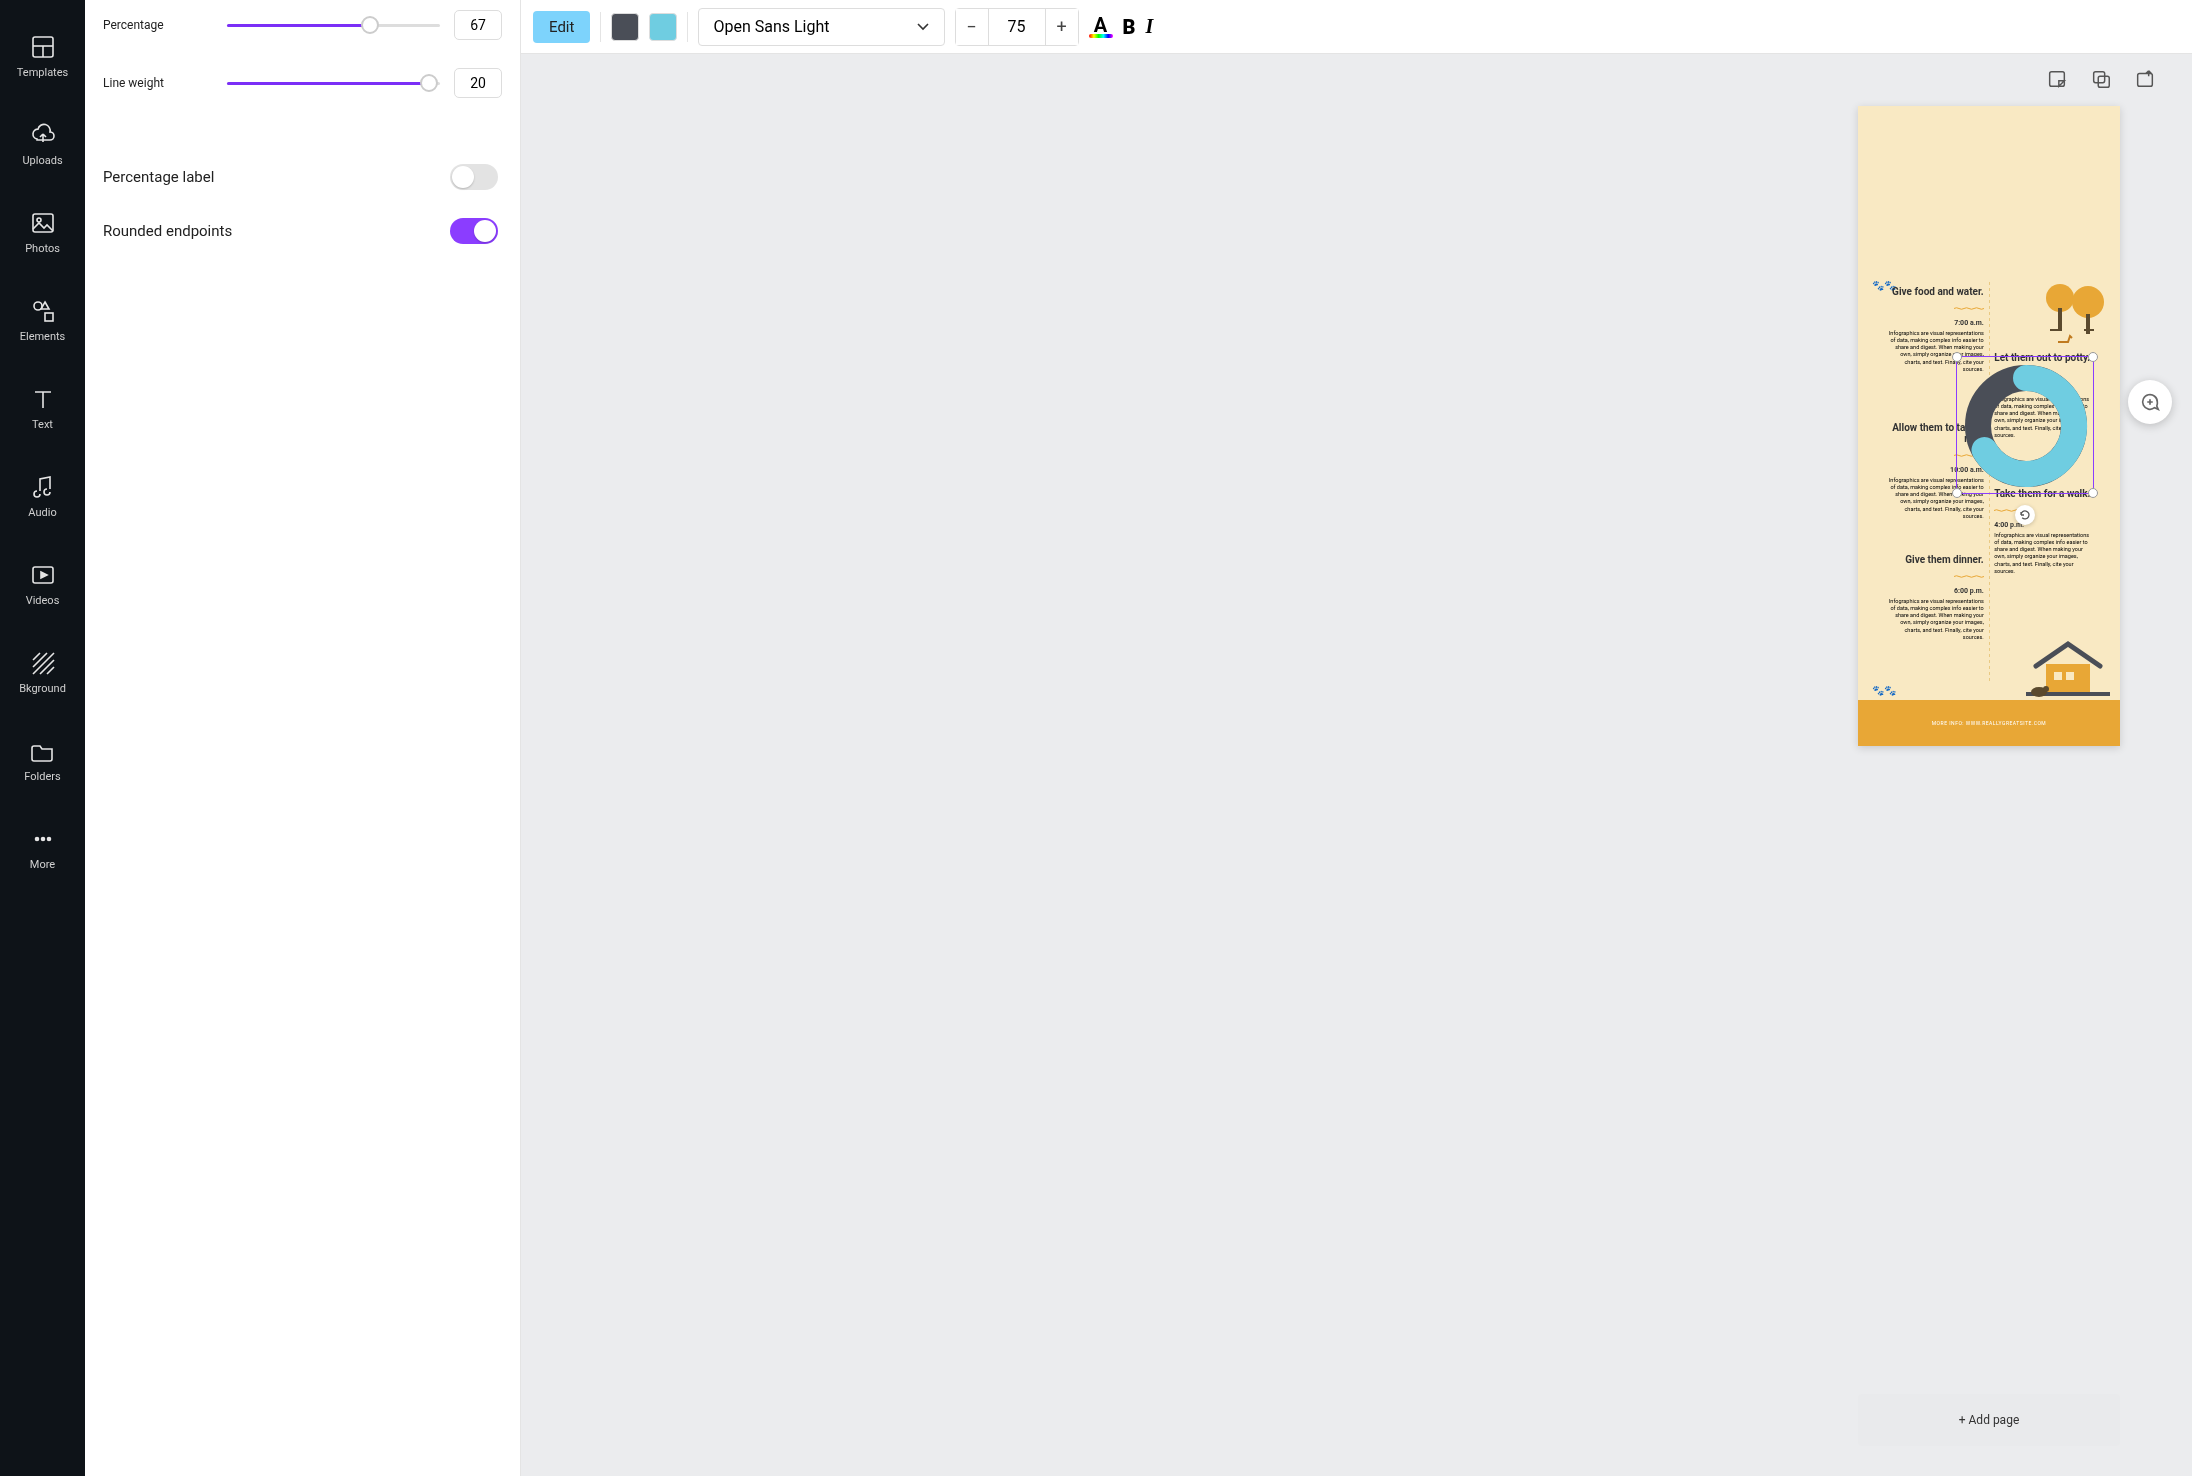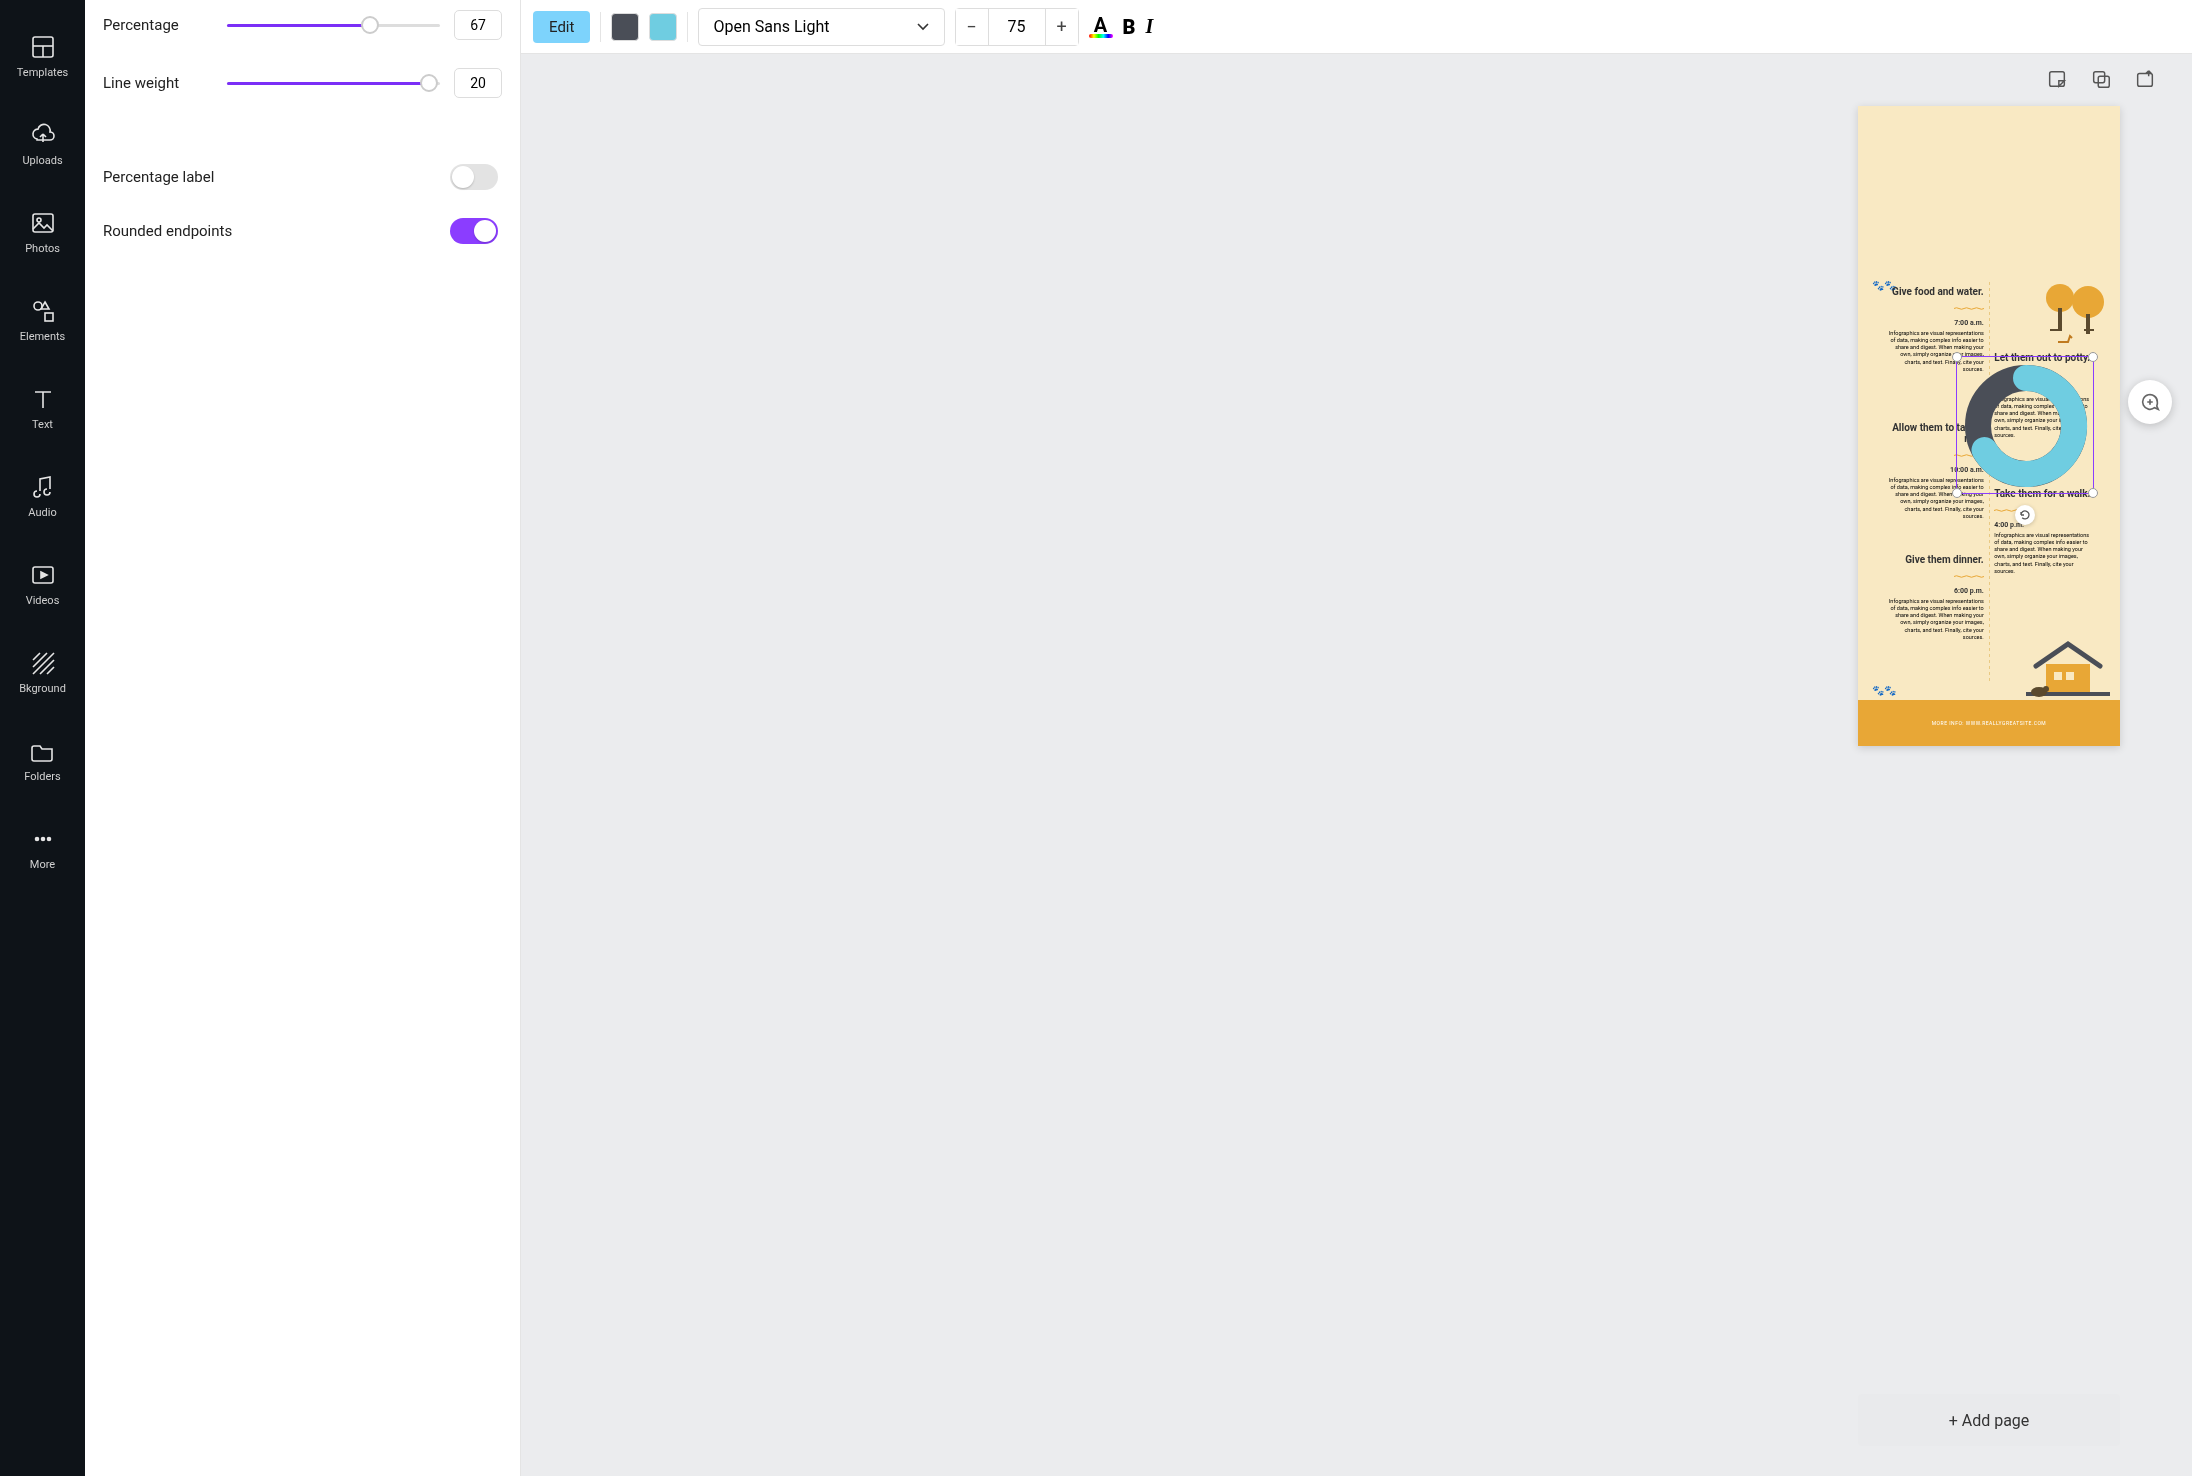--- a/index.html
+++ b/index.html
@@ -13,21 +13,21 @@
 .side-item span { font-size: 11px; color: #d0d0d0; }
 
 
 .panel { width: 436px; background: #fff; border-right: 1px solid #e4e4e4; display: flex; flex-direction: column; }
 .panel-header { display: flex; align-items: center; padding: 14px 18px 14px 14px; gap: 14px; }
 .ring-ico { width: 26px; height: 26px; }
 .panel-title { font-size: 18px; color: #222; flex: 1; }
 .chev { width: 18px; height: 18px; }
 .panel-body { padding: 10px 18px; display: flex; flex-direction: column; gap: 28px; }
 .row { display: flex; align-items: center; gap: 14px; }
-.row .lab { font-size: 15px; color: #222; width: 110px; }
+.row .lab { font-size: 12px; color: #222; width: 110px; }
 .slider-wrap { flex: 1; position: relative; height: 20px; display: flex; align-items: center; }
 .track { position: absolute; height: 3px; background: #ddd; border-radius: 2px; width: 100%; }
 .fill { position: absolute; height: 3px; background: #7b2ff7; border-radius: 2px; }
 .knob { position: absolute; width: 18px; height: 18px; background: #fff; border: 2px solid #ccc; border-radius: 50%; transform: translateX(-50%); }
 .numbox { width: 48px; height: 30px; border: 1px solid #ddd; border-radius: 5px; text-align: center; font-size: 14px; }
 .togglerow { display: flex; align-items: center; justify-content: space-between; padding-right: 4px; }
 .togglerow .lab2 { font-size: 15px; color: #222; }
 .toggle { position: relative; width: 48px; height: 26px; border-radius: 14px; cursor: pointer; }
 .toggle.off { background: #e3e3e3; }
 .toggle.on { background: #8b3dff; }
@@ -78,21 +78,21 @@
 .vline { position:absolute; left:50%; top:176px; bottom:60px; width:1px; }
 
 
 .selbox { position: absolute; top: 302px; right: 98px; width: 138px; height: 138px; border: 1px solid #8b3dff; }
 .selbox .h { position:absolute; width:10px; height:10px; background:#fff; border:1px solid #999; border-radius:50%; }
 .selbox .h.tl { top:-5px; left:-5px; } .selbox .h.tr { top:-5px; right:-5px; }
 .selbox .h.bl { bottom:-5px; left:-5px; } .selbox .h.br { bottom:-5px; right:-5px; }
 .selbox .rot { position:absolute; bottom:-32px; left:50%; transform:translateX(-50%); width:20px; height:20px; background:#fff; border-radius:50%; box-shadow:0 1px 4px rgba(0,0,0,.2); display:flex; align-items:center; justify-content:center; }
 .selbox .rot svg { width:12px; height:12px; }
 
-.addpage { position:absolute; bottom: 30px; right: 72px; width: 262px; height: 52px; background:#e9eaec; border-radius:4px; display:flex; align-items:center; justify-content:center; font-size:16px; color:#333; cursor:pointer; }
+.addpage { position:absolute; bottom: 30px; right: 72px; width: 262px; height: 52px; background:#e9eaec; border-radius:4px; display:flex; align-items:center; justify-content:center; font-size:12px; color:#333; cursor:pointer; }
 
 .fab { position:absolute; right: 20px; top: 326px; width: 44px; height:44px; border-radius:50%; background:#fff; box-shadow:0 2px 10px rgba(0,0,0,.2); display:flex; align-items:center; justify-content:center; cursor:pointer; }
 .fab svg { width:22px; height:22px; stroke:#666; fill:none; stroke-width:1.8; }
 
 
 .deco-tree { position:absolute; }
 .house { position:absolute; bottom:46px; right:10px; }
 .paws { position:absolute; font-size:10px; color:#e8a736; }
 </style>
 </head>

